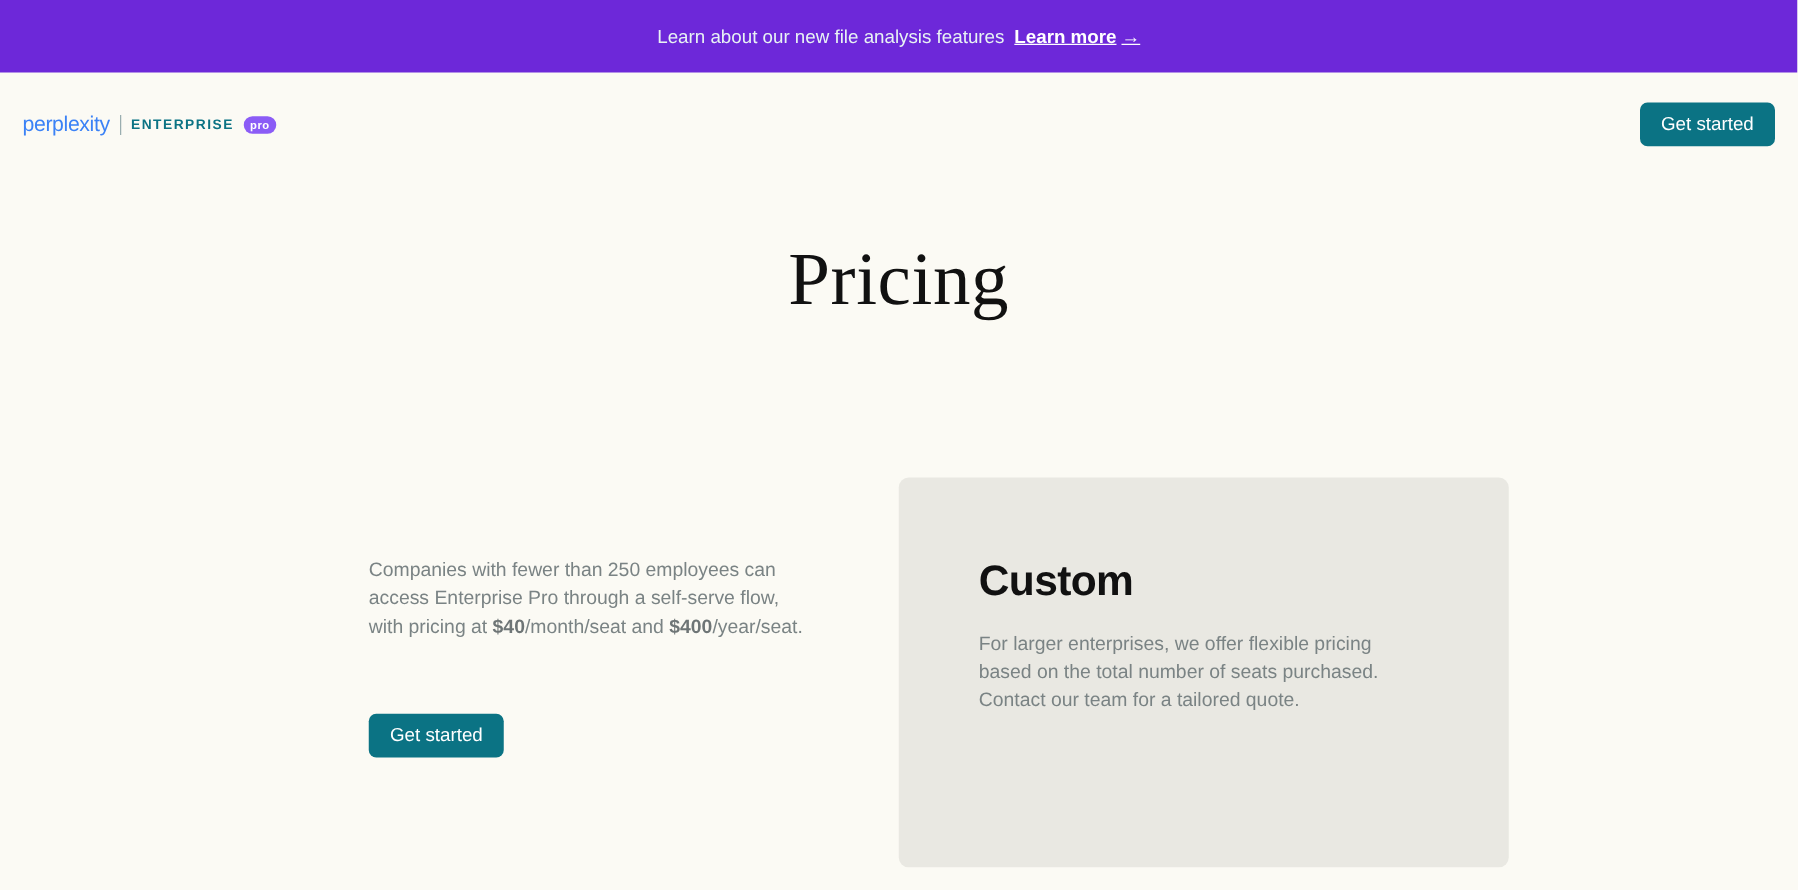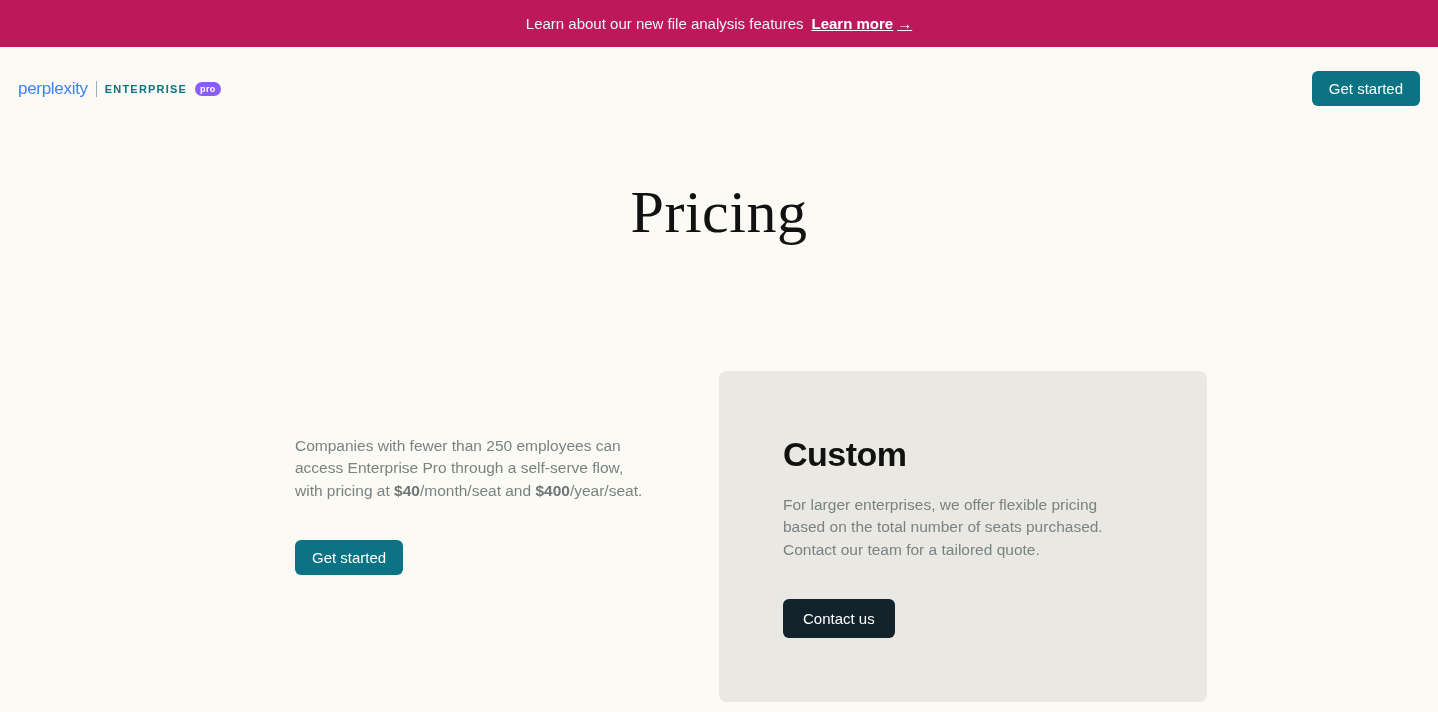--- a/index.html
+++ b/index.html
@@ -3,23 +3,23 @@
   <meta charset="utf-8">
   <style>
     * { margin: 0; padding: 0; box-sizing: border-box; }
     body {
       font-family: -apple-system, BlinkMacSystemFont, "Segoe UI", Helvetica, Arial, sans-serif;
       background: #fbfaf4;
       color: #111;
       width: 1438px;
     }
     .banner {
-      background: #be185d;
+      background: #6d28d9;
       color: #fff;
-      height: 47px;
+      height: 58px;
       display: flex;
       align-items: center;
       justify-content: center;
       gap: 8px;
       font-size: 15px;
     }
     .banner-text { color: #e8f3f4; }
     .banner-link {
       font-weight: 600;
       color: #fff;
@@ -112,21 +112,21 @@
       font-size: 34px;
       font-weight: 700;
       letter-spacing: -0.5px;
       color: #111;
       margin-bottom: 20px;
     }
     .plan-desc {
       font-size: 15.5px;
       line-height: 1.45;
       color: #7a8384;
-      margin-bottom: 38px;
+      margin-bottom: 58px;
       max-width: 400px;
     }
     .plan-desc .bold {
       color: #6e7576;
       font-weight: 600;
     }
     .btn-dark {
       background: #12232b;
       color: #fff;
       border: none;
@@ -167,16 +167,15 @@
       <p class="plan-desc">
         <span>Companies with fewer than 250 employees can access Enterprise Pro through a self-serve flow, with pricing at </span><span class="bold">$40</span><span>/month/seat and </span><span class="bold">$400</span><span>/year/seat.</span>
       </p>
       <button class="btn-primary">Get started</button>
     </div>
   </div>
   <div class="plan custom">
     <div class="plan-inner">
       <h2 class="plan-title">Custom</h2>
       <p class="plan-desc">For larger enterprises, we offer flexible pricing based on the total number of seats purchased. Contact our team for a tailored quote.</p>
-      <button class="btn-dark">Contact us</button>
     </div>
   </div>
 </div>
 
 </body></html>

